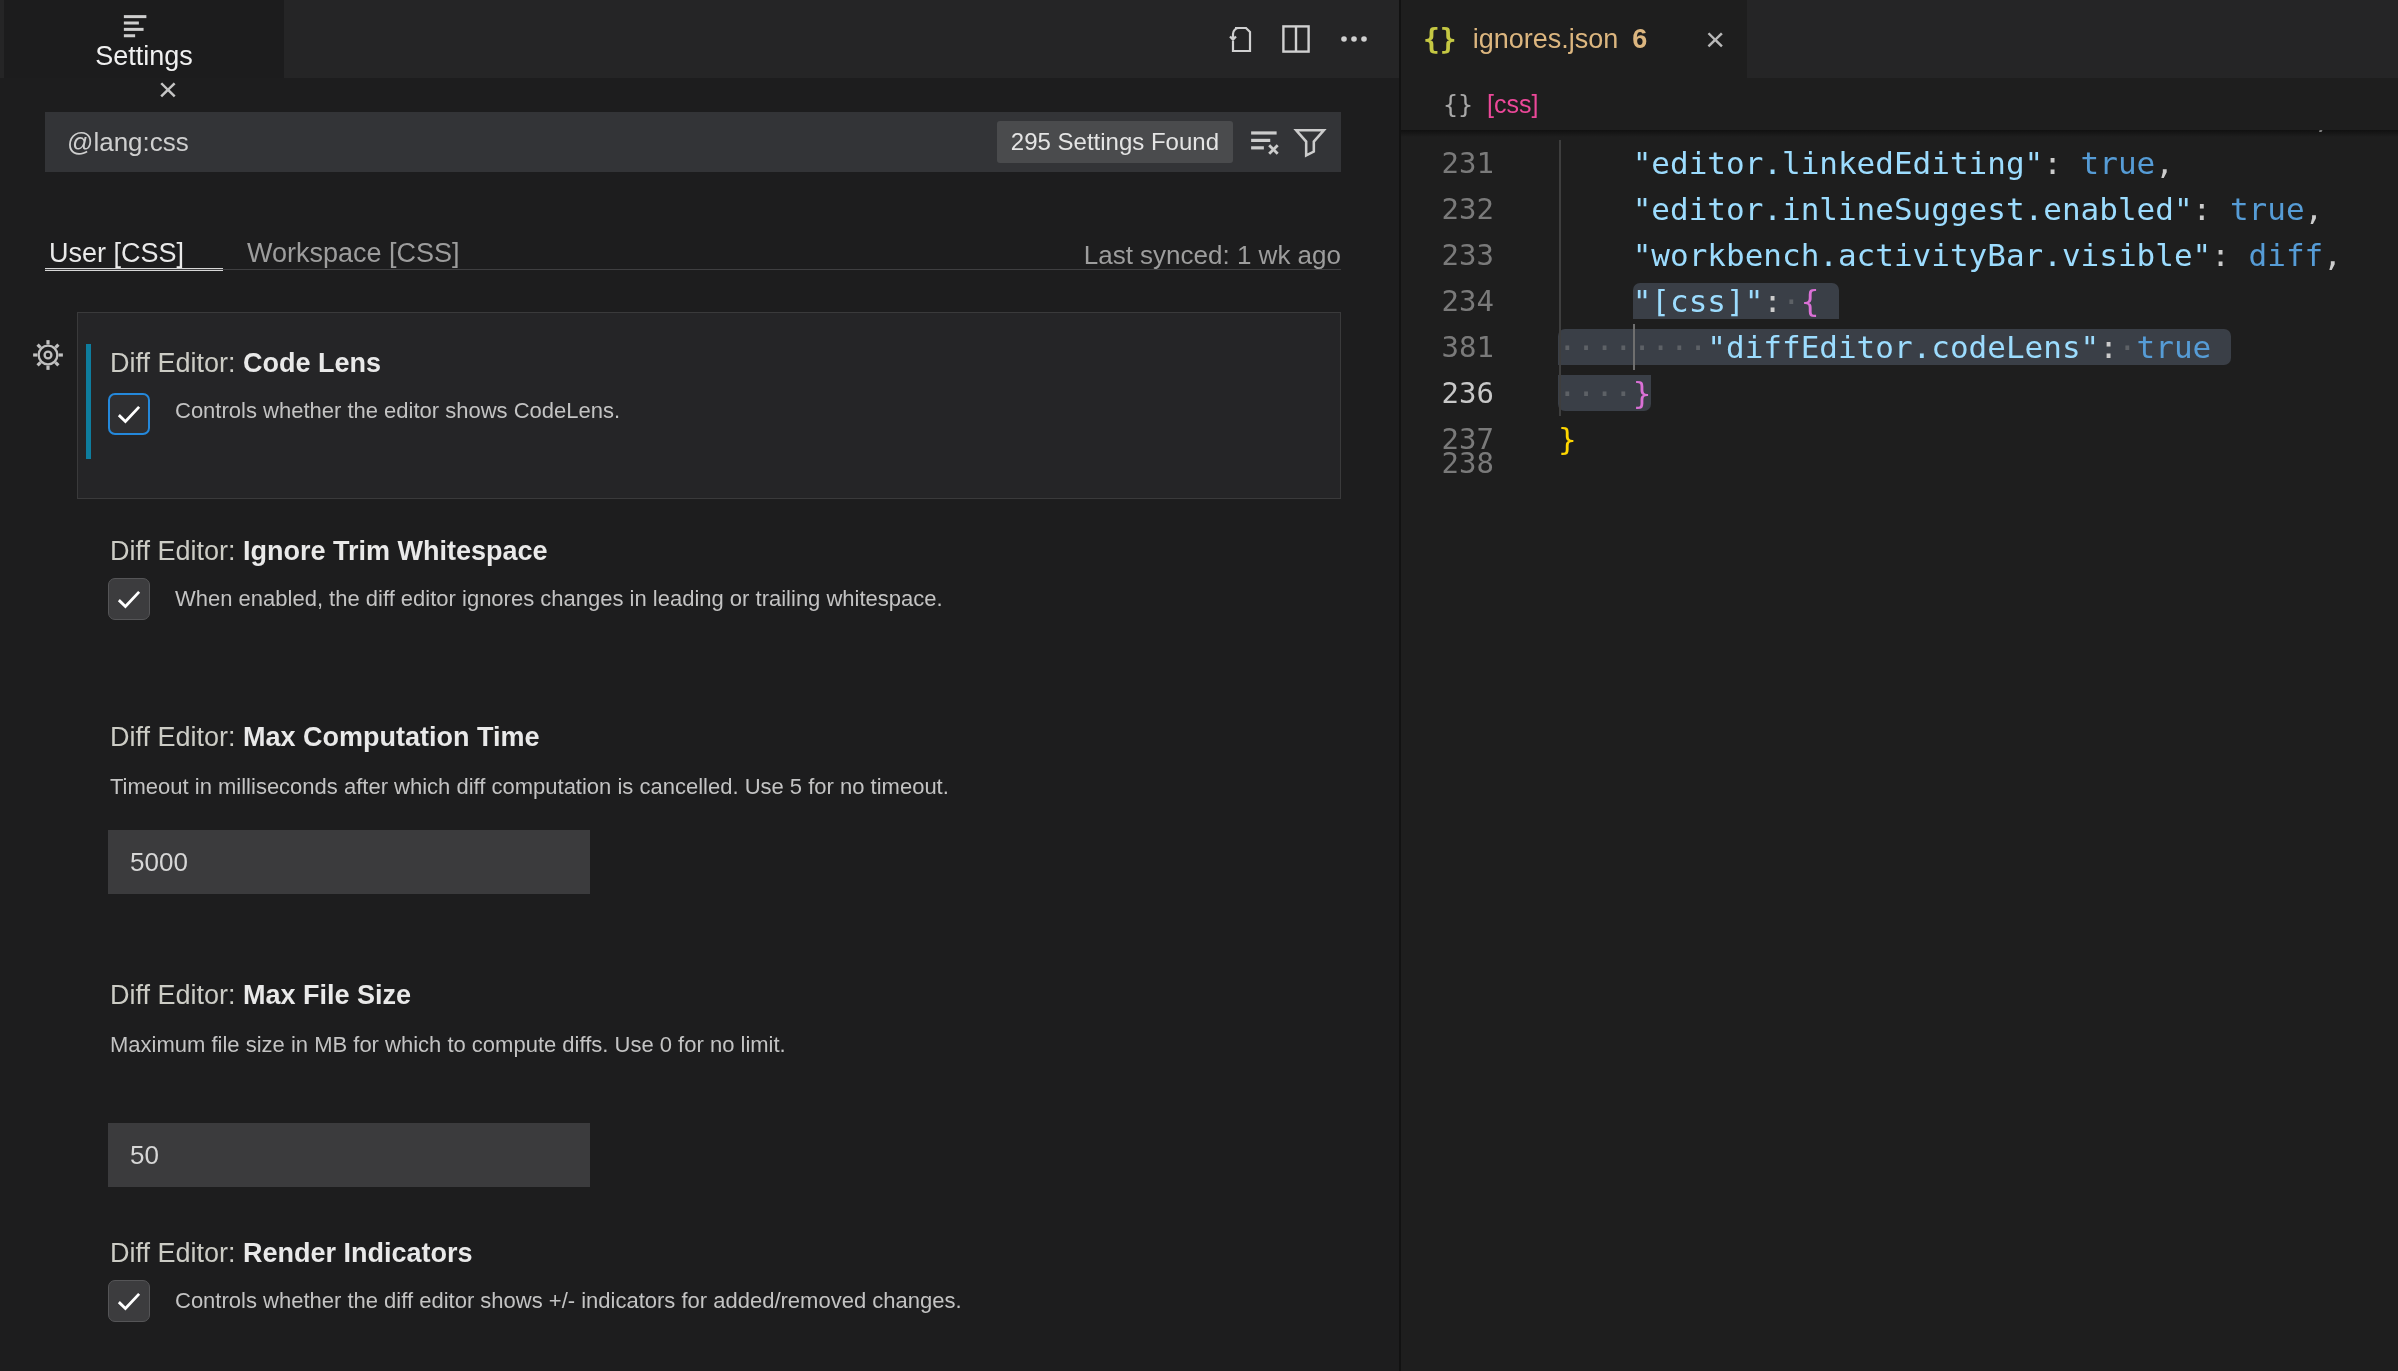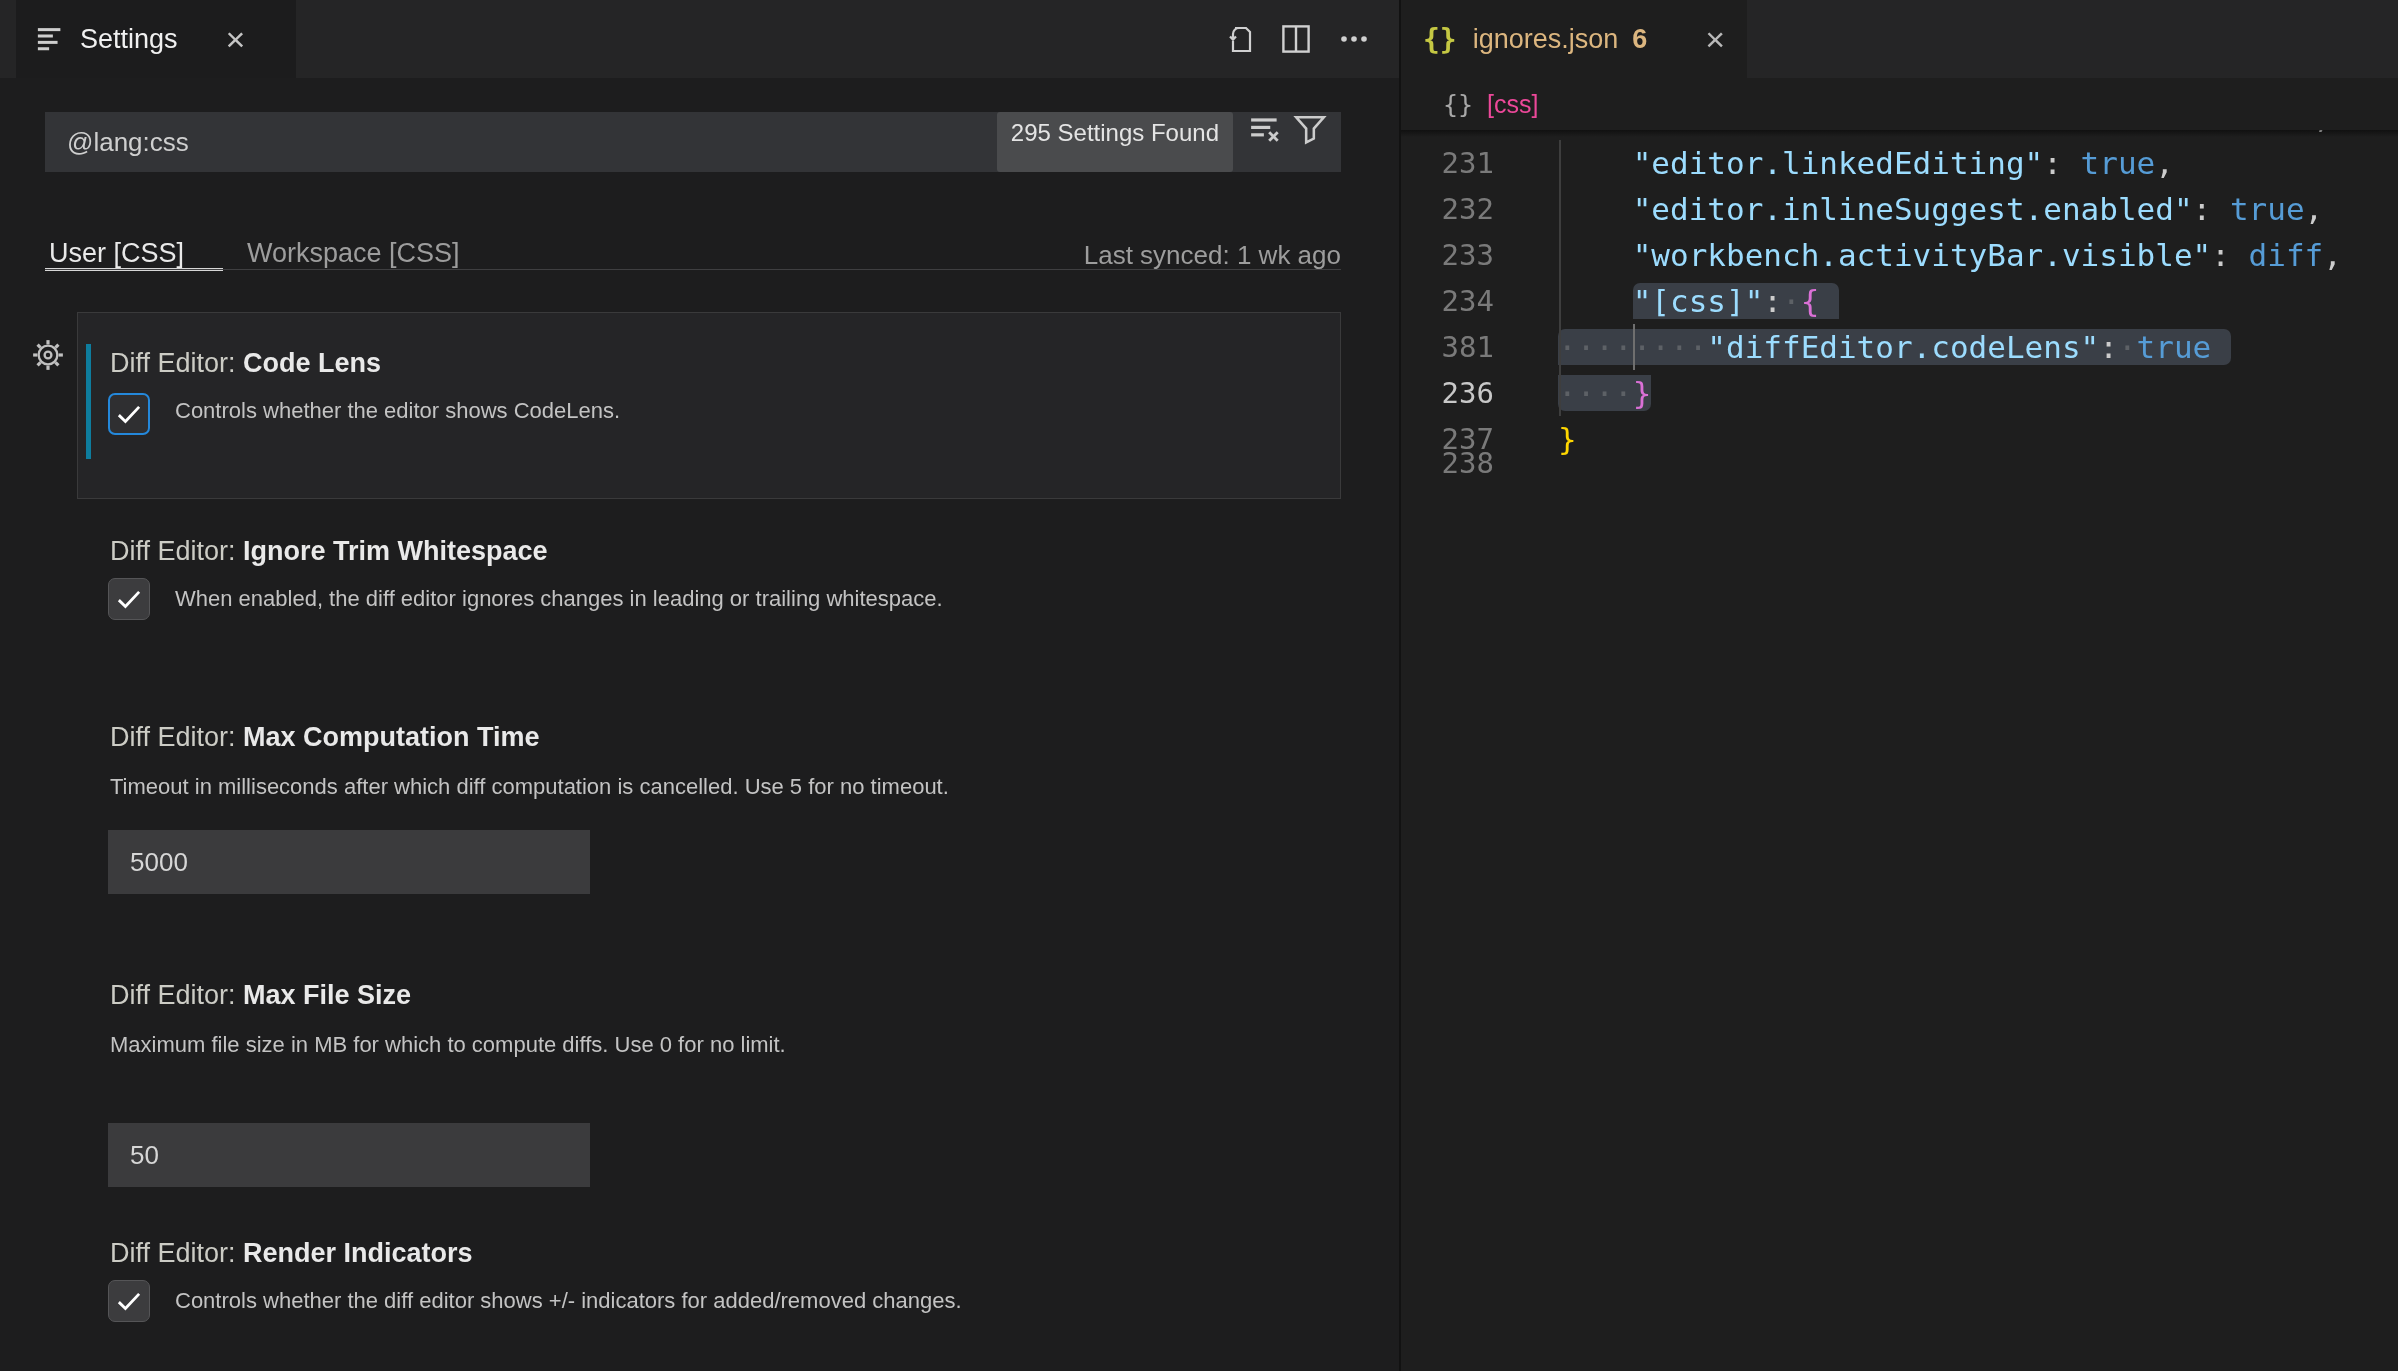--- a/index.html
+++ b/index.html
@@ -10,21 +10,21 @@
   
   .tabbar{position:absolute;top:0;height:78px;background:#252526;}
   .tab{position:absolute;top:0;height:78px;display:flex;align-items:center;background:#1c1c1d;}
   .tab-label{font-size:27px;color:#f0f0f0;}
   .close-x{font-size:34px;color:#c5c5c5;line-height:1;cursor:pointer;}
   .editor-actions{position:absolute;top:0;height:78px;display:flex;align-items:center;gap:24px;}
   .action-icon{width:34px;height:34px;display:flex;align-items:center;justify-content:center;}
 
   
   .search-box{position:absolute;left:45px;top:112px;width:1296px;height:60px;background:#333437;
-              display:flex;padding:0 14px 0 0;box-sizing:border-box;}
+              display:flex;align-items:center;padding:0 14px 0 0;box-sizing:border-box;}
   .search-box input{flex:1;background:transparent;border:none;outline:none;color:#cfcfcf;
               font-size:26px;font-family:"Liberation Sans",sans-serif;padding-left:22px;}
   .count-badge{background:#4a4b4d;color:#e4e4e4;font-size:24px;padding:7px 14px;border-radius:3px;
               white-space:nowrap;margin-right:16px;}
   .scope-tab{position:absolute;top:238px;font-size:27px;color:#9d9d9d;padding:0 4px;height:34px;}
   .scope-tab.active{color:#e9e9e9;}
   .tab-underline{position:absolute;top:268px;height:3px;background:#d7d7d7;}
   .scope-divider{position:absolute;top:269px;height:1px;background:#3f3f41;left:45px;width:1296px;}
   .last-synced{position:absolute;top:240px;right:1057px;font-size:26px;color:#9d9d9d;white-space:nowrap;}
 
@@ -71,21 +71,21 @@
   svg{display:block;}
 </style>
 </head>
 <body>
 
 <div id="stage">
 
   <div id="left-group" class="abs" style="left:0;top:0;width:1399px;height:1371px;background:#1d1d1e;">
 
     <div class="tabbar" style="left:0;width:1399px;">
-      <div class="tab" style="left:16px;width:280px;padding:11px 20px;box-sizing:border-box;">
+      <div class="tab" style="left:4px;width:280px;padding:11px 20px;box-sizing:border-box;flex-direction:column;">
         <span class="action-icon" style="width:30px;height:30px;margin-right:14px;">
           <svg width="30" height="30" viewBox="0 0 16 16">
             <g fill="#cecece">
               <rect x="1" y="2.2" width="12" height="1.6"></rect>
               <rect x="1" y="5.6" width="8" height="1.6"></rect>
               <rect x="1" y="9.0" width="10.5" height="1.6"></rect>
               <rect x="1" y="12.4" width="6" height="1.6"></rect>
             </g>
           </svg>
         </span>

